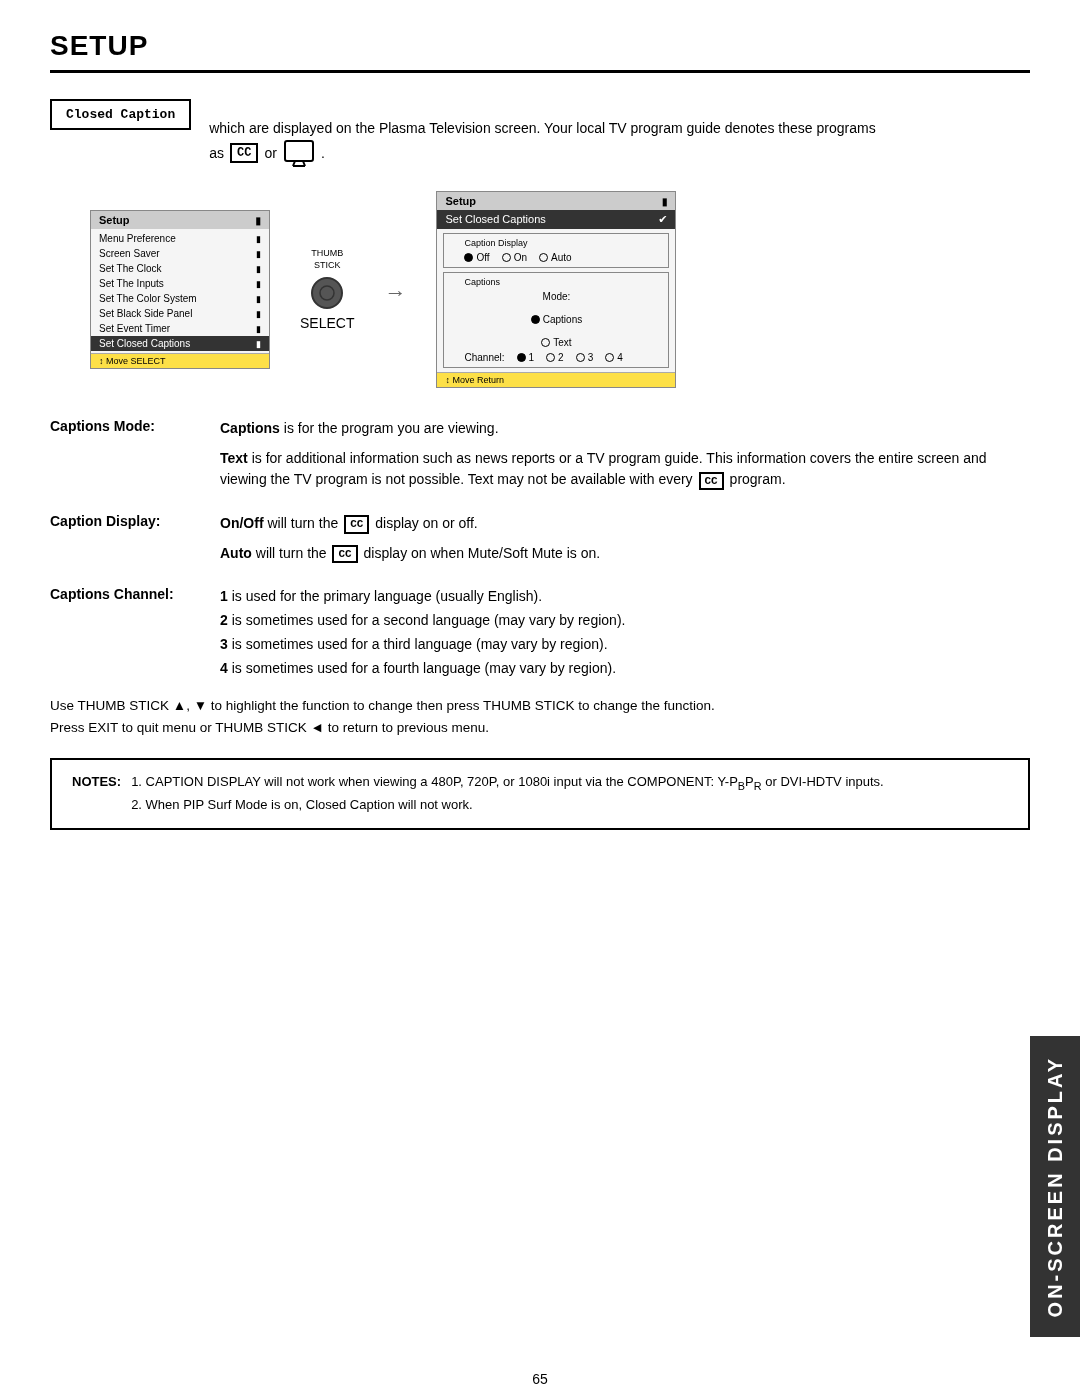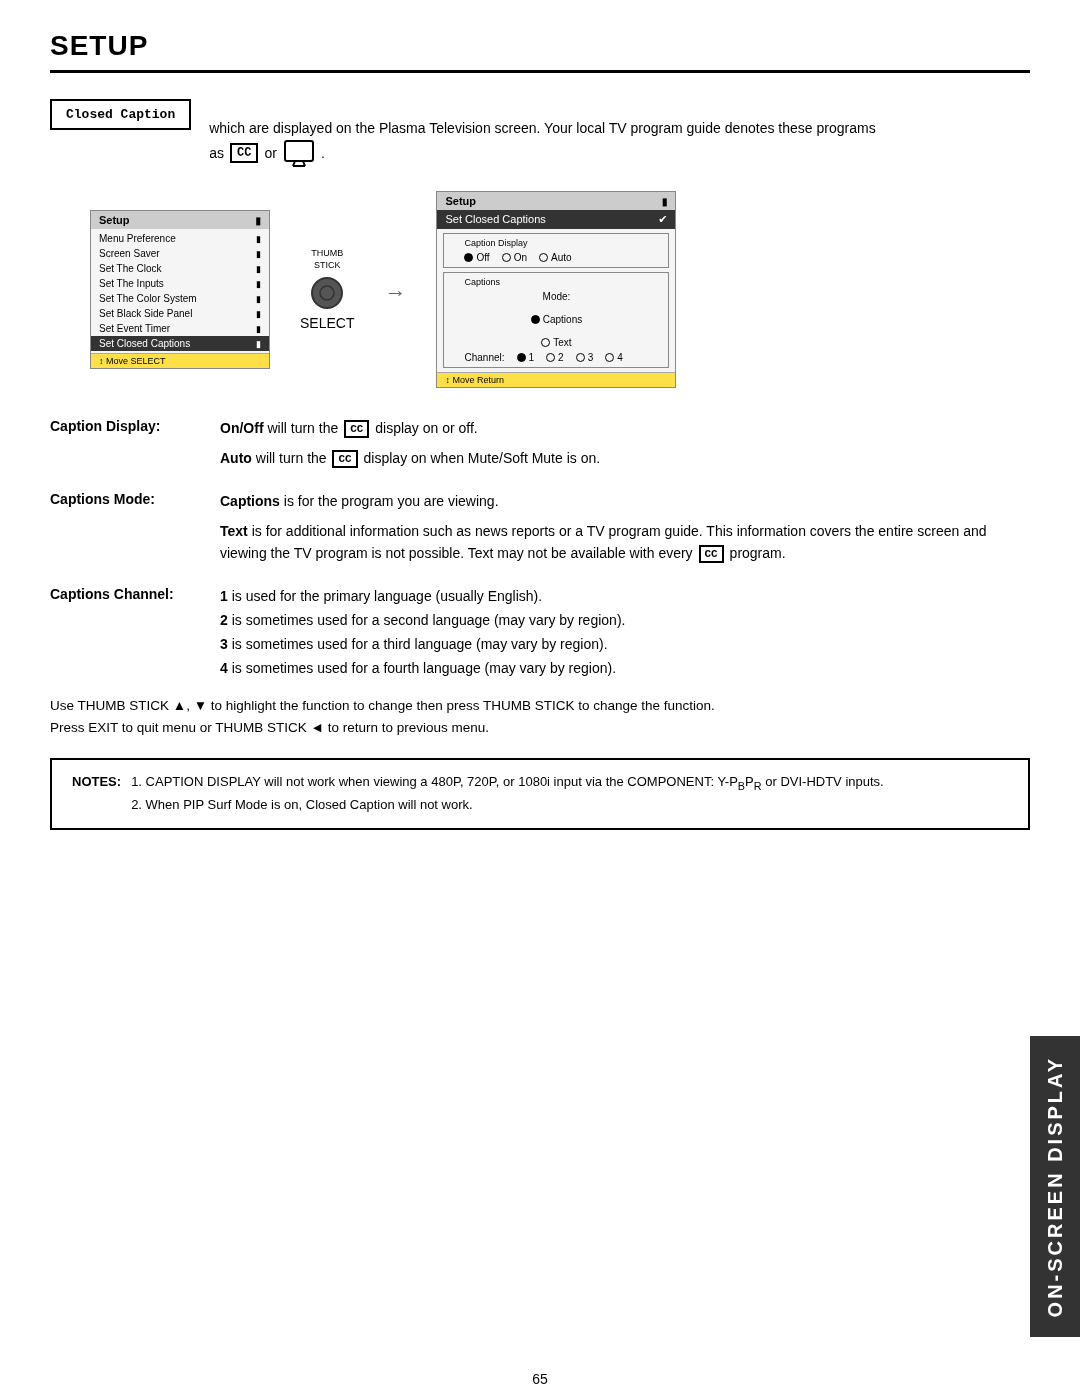--- a/index.html
+++ b/index.html
@@ -475,49 +475,49 @@
           </div>
         </div>
 
         <div class="menu-footer">↕ Move  Return</div>
       </div>
     </div>
 
     <div class="descriptions">
 
       <div class="desc-row">
+        <div class="desc-label">Captions Mode:</div>
+        <div class="desc-content">
+          <div class="line">
+            <span class="bold">Captions</span>
+            <span> is for the program you are viewing.</span>
+          </div>
+          <div class="line">
+            <span class="bold">Text</span>
+            <span> is for additional information such as news reports or a TV program guide.  This information covers the entire screen and viewing the TV program is not possible.  Text may not be available with every </span>
+            <span class="inline-cc">CC</span>
+            <span> program.</span>
+          </div>
+        </div>
+      </div>
+
+      <div class="desc-row">
         <div class="desc-label">Caption Display:</div>
         <div class="desc-content">
           <div class="line">
             <span class="bold">On/Off</span>
             <span> will turn the </span>
             <span class="inline-cc">CC</span>
             <span>display on or off.</span>
           </div>
           <div class="line">
             <span class="bold">Auto</span>
             <span> will turn the </span>
             <span class="inline-cc">CC</span>
             <span>display on when Mute/Soft Mute is on.</span>
-          </div>
-        </div>
-      </div>
-
-      <div class="desc-row">
-        <div class="desc-label">Captions Mode:</div>
-        <div class="desc-content">
-          <div class="line">
-            <span class="bold">Captions</span>
-            <span> is for the program you are viewing.</span>
-          </div>
-          <div class="line">
-            <span class="bold">Text</span>
-            <span> is for additional information such as news reports or a TV program guide.  This information covers the entire screen and viewing the TV program is not possible.  Text may not be available with every </span>
-            <span class="inline-cc">CC</span>
-            <span> program.</span>
           </div>
         </div>
       </div>
 
       <div class="desc-row">
         <div class="desc-label">Captions Channel:</div>
         <div class="desc-content">
           <ul class="channel-list">
             <li><span class="bold">1</span> is used for the primary language (usually English).</li>
             <li><span class="bold">2</span> is sometimes used for a second language (may vary by region).</li>

